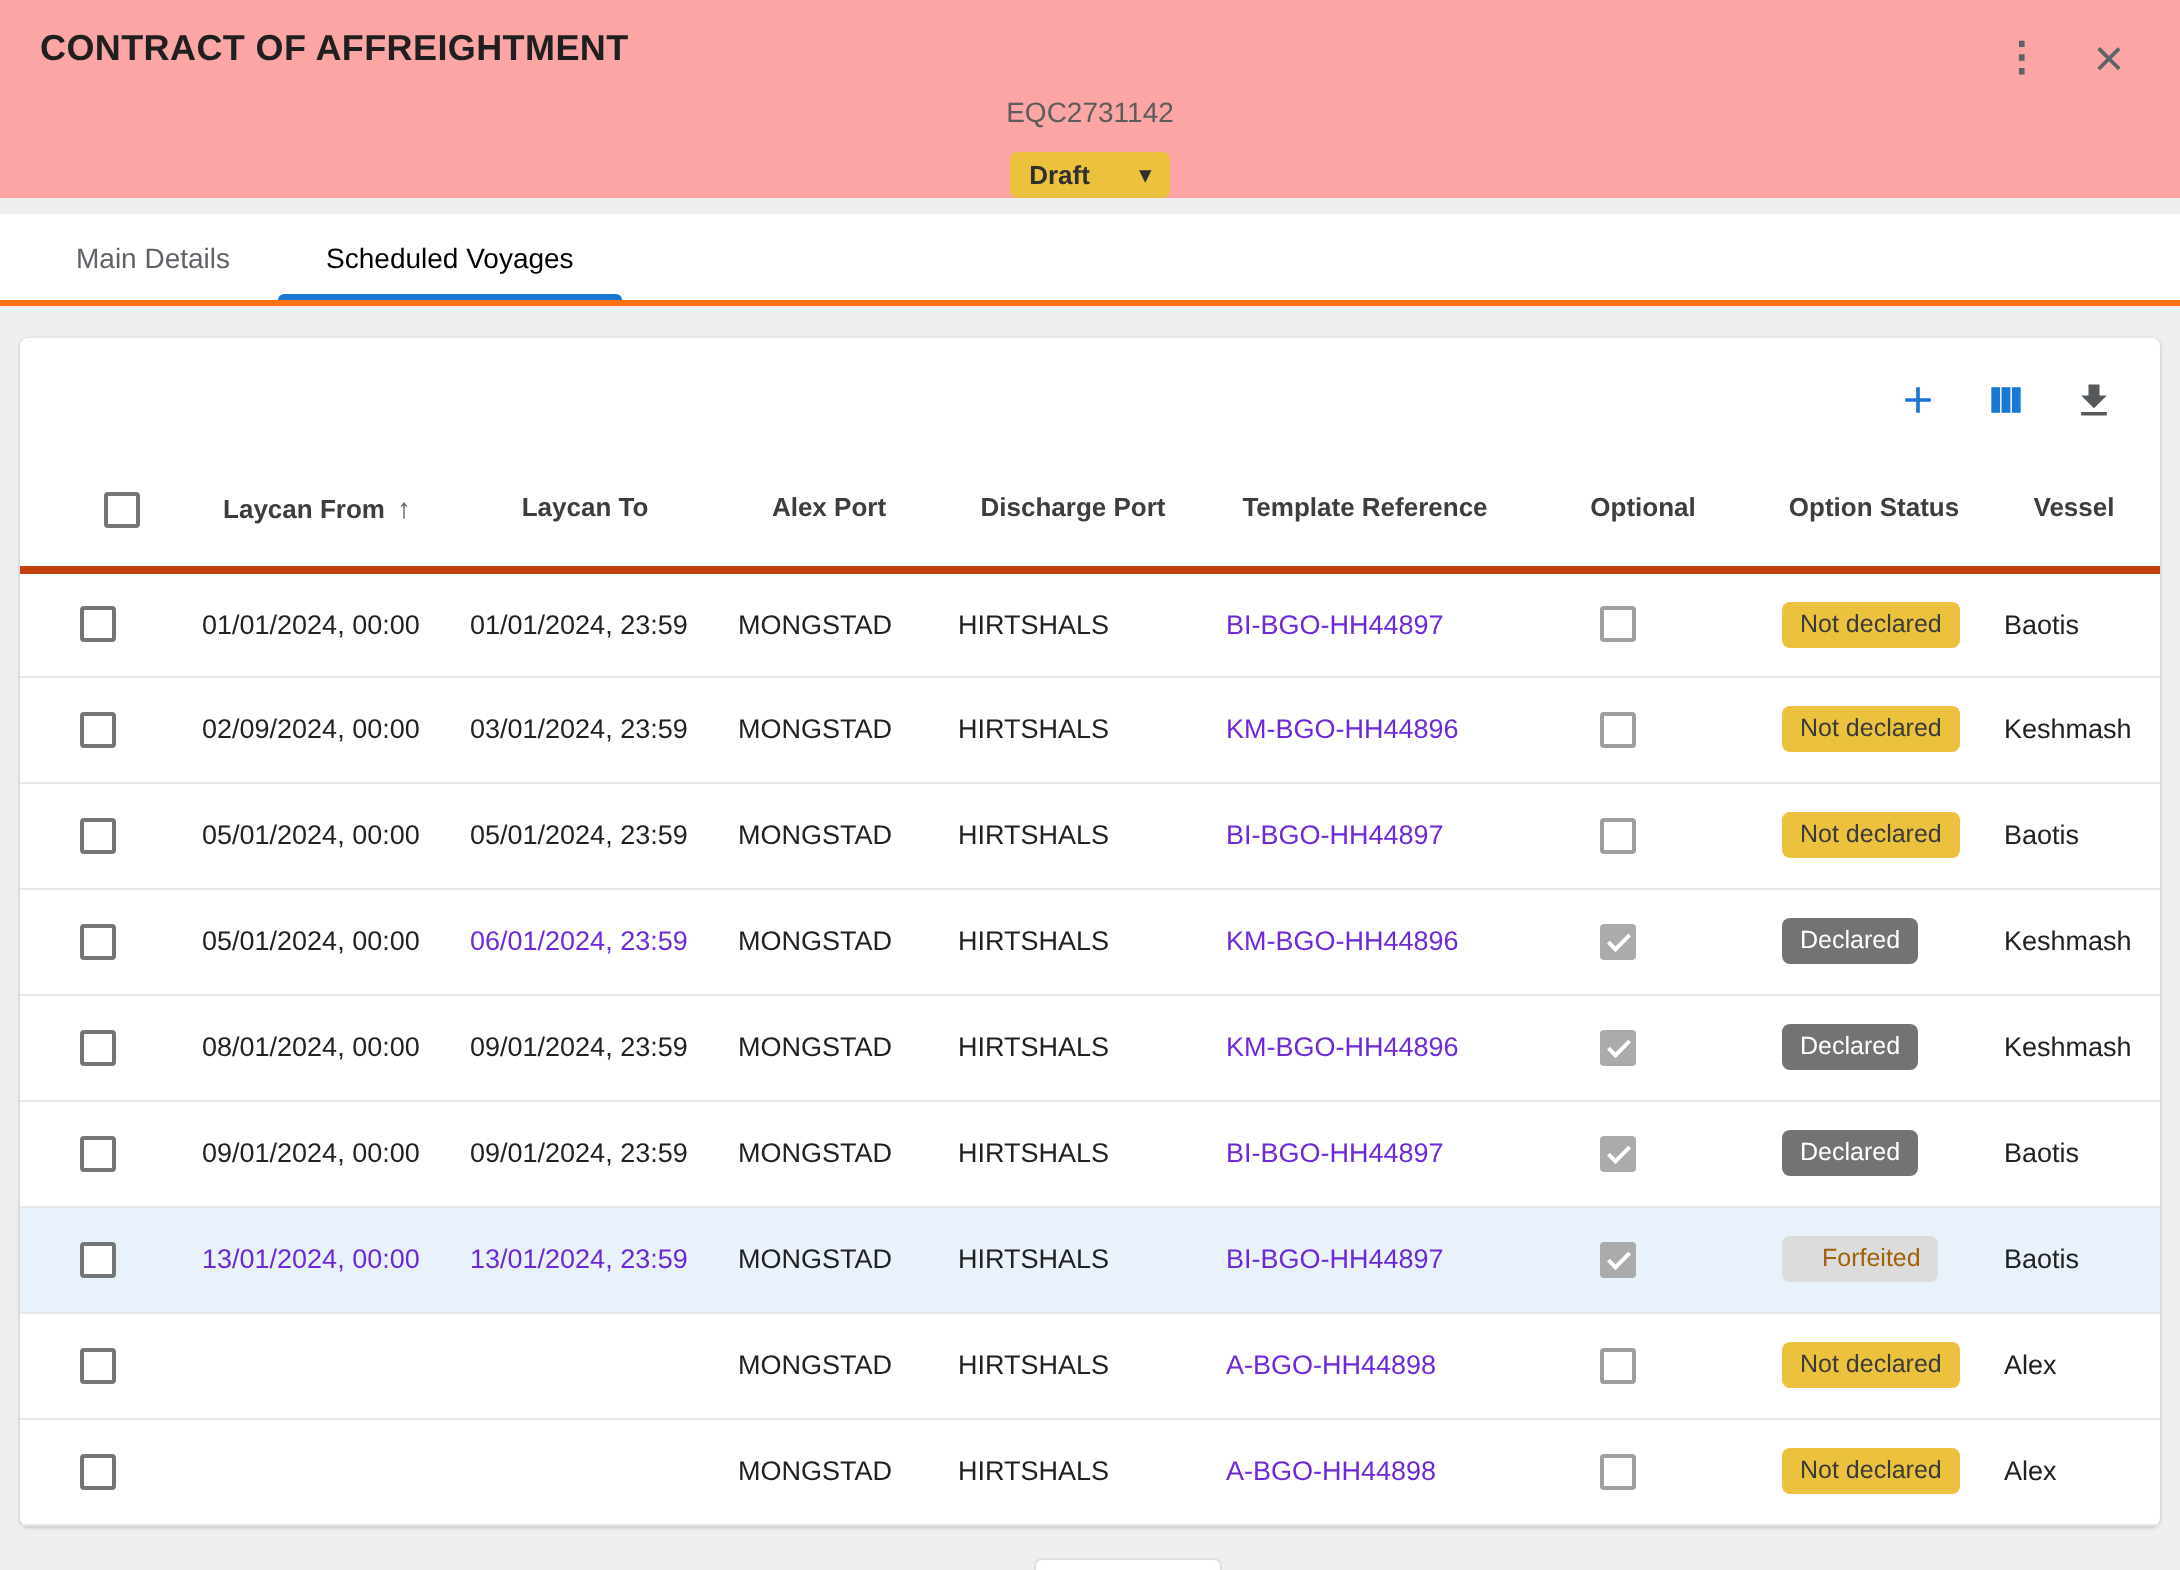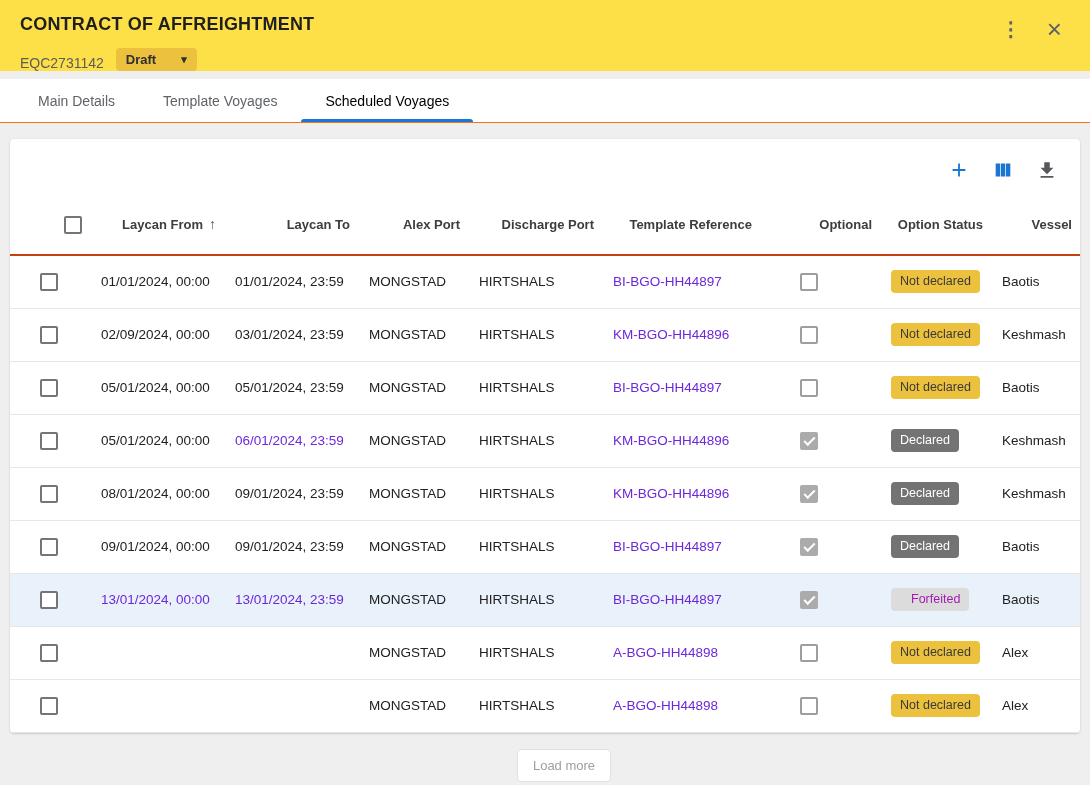--- a/index.html
+++ b/index.html
@@ -3,38 +3,38 @@
 <meta charset="utf-8">
 <style>
   * { margin:0; padding:0; box-sizing:border-box; }
   html,body { width:1090px; height:785px; overflow:hidden; }
   body {
     font-family:"Liberation Sans","DejaVu Sans",sans-serif;
     background:#efefef; color:#212121; font-size:14px;
   }
 
   
-  .topbar { background:#fde047; padding:14px 20px 0 20px; }
+  .topbar { background:#fca5a5; padding:14px 20px 0 20px; }
   .title-row { display:flex; justify-content:space-between; align-items:flex-start; }
   .page-title { font-size:18px; font-weight:700; color:#1f1f1f; letter-spacing:.2px; }
   .top-actions { display:flex; align-items:center; gap:26px; margin-right:8px; margin-top:2px; }
   .icon-btn { background:none; border:none; cursor:pointer; color:#5f6368; line-height:1; padding:0; }
   .kebab { font-size:20px; font-weight:700; letter-spacing:0; }
   .close { font-size:26px; font-weight:400; }
-  .subtitle-row { display:flex; align-items:flex-end; gap:12px; margin-top:6px; }
+  .subtitle-row { display:flex; align-items:center; gap:12px; margin-top:6px;flex-direction:column; }
   .contract-id { font-size:14px; color:#5c5c5c; }
   .badge-draft {
     background:#ecc13d; color:#2f2f2f; font-size:13px; font-weight:700;
     padding:4px 10px; border-radius:4px; display:inline-flex; align-items:center; gap:25px;
     border:none; cursor:pointer;
   }
   .badge-draft .caret { font-size:11px; color:#2f2f2f; }
 
   
-  .tabs { display:flex; background:#fff; border-bottom:1px solid #f97316; padding-left:14px; margin-top:8px; }
+  .tabs { display:flex; background:#fff; border-bottom:3px solid #f97316; padding-left:14px; margin-top:8px; }
   .tab {
     padding:14px 24px 13px; font-size:14px; color:#5f6368; cursor:pointer;
     position:relative; background:none; border:none; white-space:nowrap;
     font-family:inherit;
   }
   .tab--active { color:#000000; font-weight:500; }
   .tab--active::after {
     content:""; position:absolute; left:0; right:0; bottom:0; height:3px;
     background:#1976d2; border-radius:3px 3px 0 0;
   }
@@ -43,23 +43,23 @@
   .card {
     background:#fff; margin:16px 10px 0 10px; border-radius:4px;
     box-shadow:0 1px 2px rgba(0,0,0,.14), 0 0 2px rgba(0,0,0,.08);
   }
   .toolbar { display:flex; justify-content:flex-end; align-items:center; gap:22px; padding:20px 22px 18px; }
   .toolbar .icon-btn { display:flex; align-items:center; }
 
   
   table { width:100%; border-collapse:collapse; table-layout:fixed; }
   th {
-    text-align:right; font-size:13px; font-weight:700; color:#3d3d3d;
+    text-align:center; font-size:13px; font-weight:700; color:#3d3d3d;
     padding:8px 8px 12px 11px; vertical-align:middle; line-height:1.5;
-    border-bottom:2px solid #c2410c; height:56px;
+    border-bottom:4px solid #c2410c; height:56px;
   }
   td {
     font-size:13.5px; color:#212121; padding:0 8px 0 11px; height:53px;
     border-bottom:1px solid #e7e7e7; vertical-align:middle; white-space:nowrap;
     overflow:hidden;
   }
   .cell-checkbox, .th-checkbox { padding-left:30px; }
   .cell-optional { padding-left:40px; }
   .row--highlighted td { background:#e9f1fb; }
 
@@ -77,21 +77,21 @@
   }
 
   .link { color:#6d28d9; text-decoration:none; cursor:pointer; }
 
   .status-badge {
     display:inline-block; font-size:12.5px; padding:4px 9px; border-radius:4px;
     white-space:nowrap; line-height:1.2;text-align:center;
   }
   .badge--not-declared { background:#ecc13d; color:#3a3a3a; }
   .badge--declared { background:#737373; color:#fff; }
-  .badge--forfeited { background:#dcdcdc; color:#a21caf;padding-left:20px; }
+  .badge--forfeited { background:#dcdcdc; color:#a16207;padding-left:20px; }
 
   
   .load-more-wrap { display:flex; justify-content:center; padding:16px 0 18px; }
   .load-more {
     background:#fff; border:1px solid #e0e0e0; border-radius:4px; color:#9e9e9e;
     font-size:13px; padding:8px 15px; cursor:pointer; font-family:inherit;margin-left:38px;
   }
 </style>
 </head>
 <body>
@@ -108,21 +108,20 @@
     <span class="contract-id">EQC2731142</span>
     <button class="badge-draft">
       <span>Draft</span>
       <span class="caret">▾</span>
     </button>
   </div>
 </header>
 
 <nav class="tabs">
   <button class="tab">Main Details</button>
-  <button class="tab">Template Voyages</button>
   <button class="tab tab--active">Scheduled Voyages</button>
 </nav>
 
 <section class="card">
 
   <div class="toolbar">
     <button class="icon-btn" title="">
       <svg width="22" height="22" viewBox="0 0 24 24">
           <path d="M11 5h2v6h6v2h-6v6h-2v-6H5v-2h6z" fill="#1976d2"></path>
         </svg>

